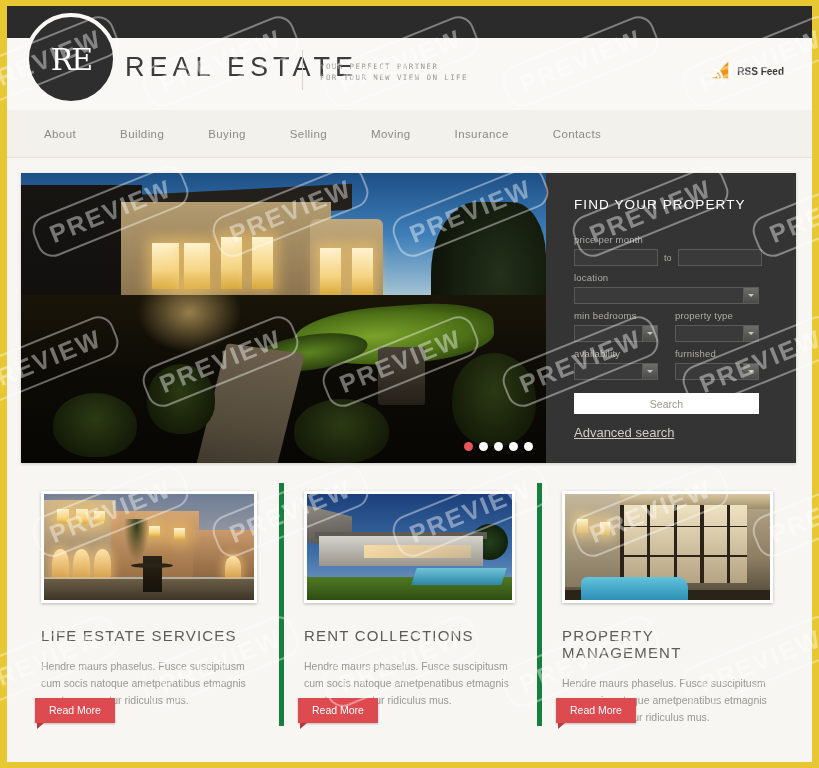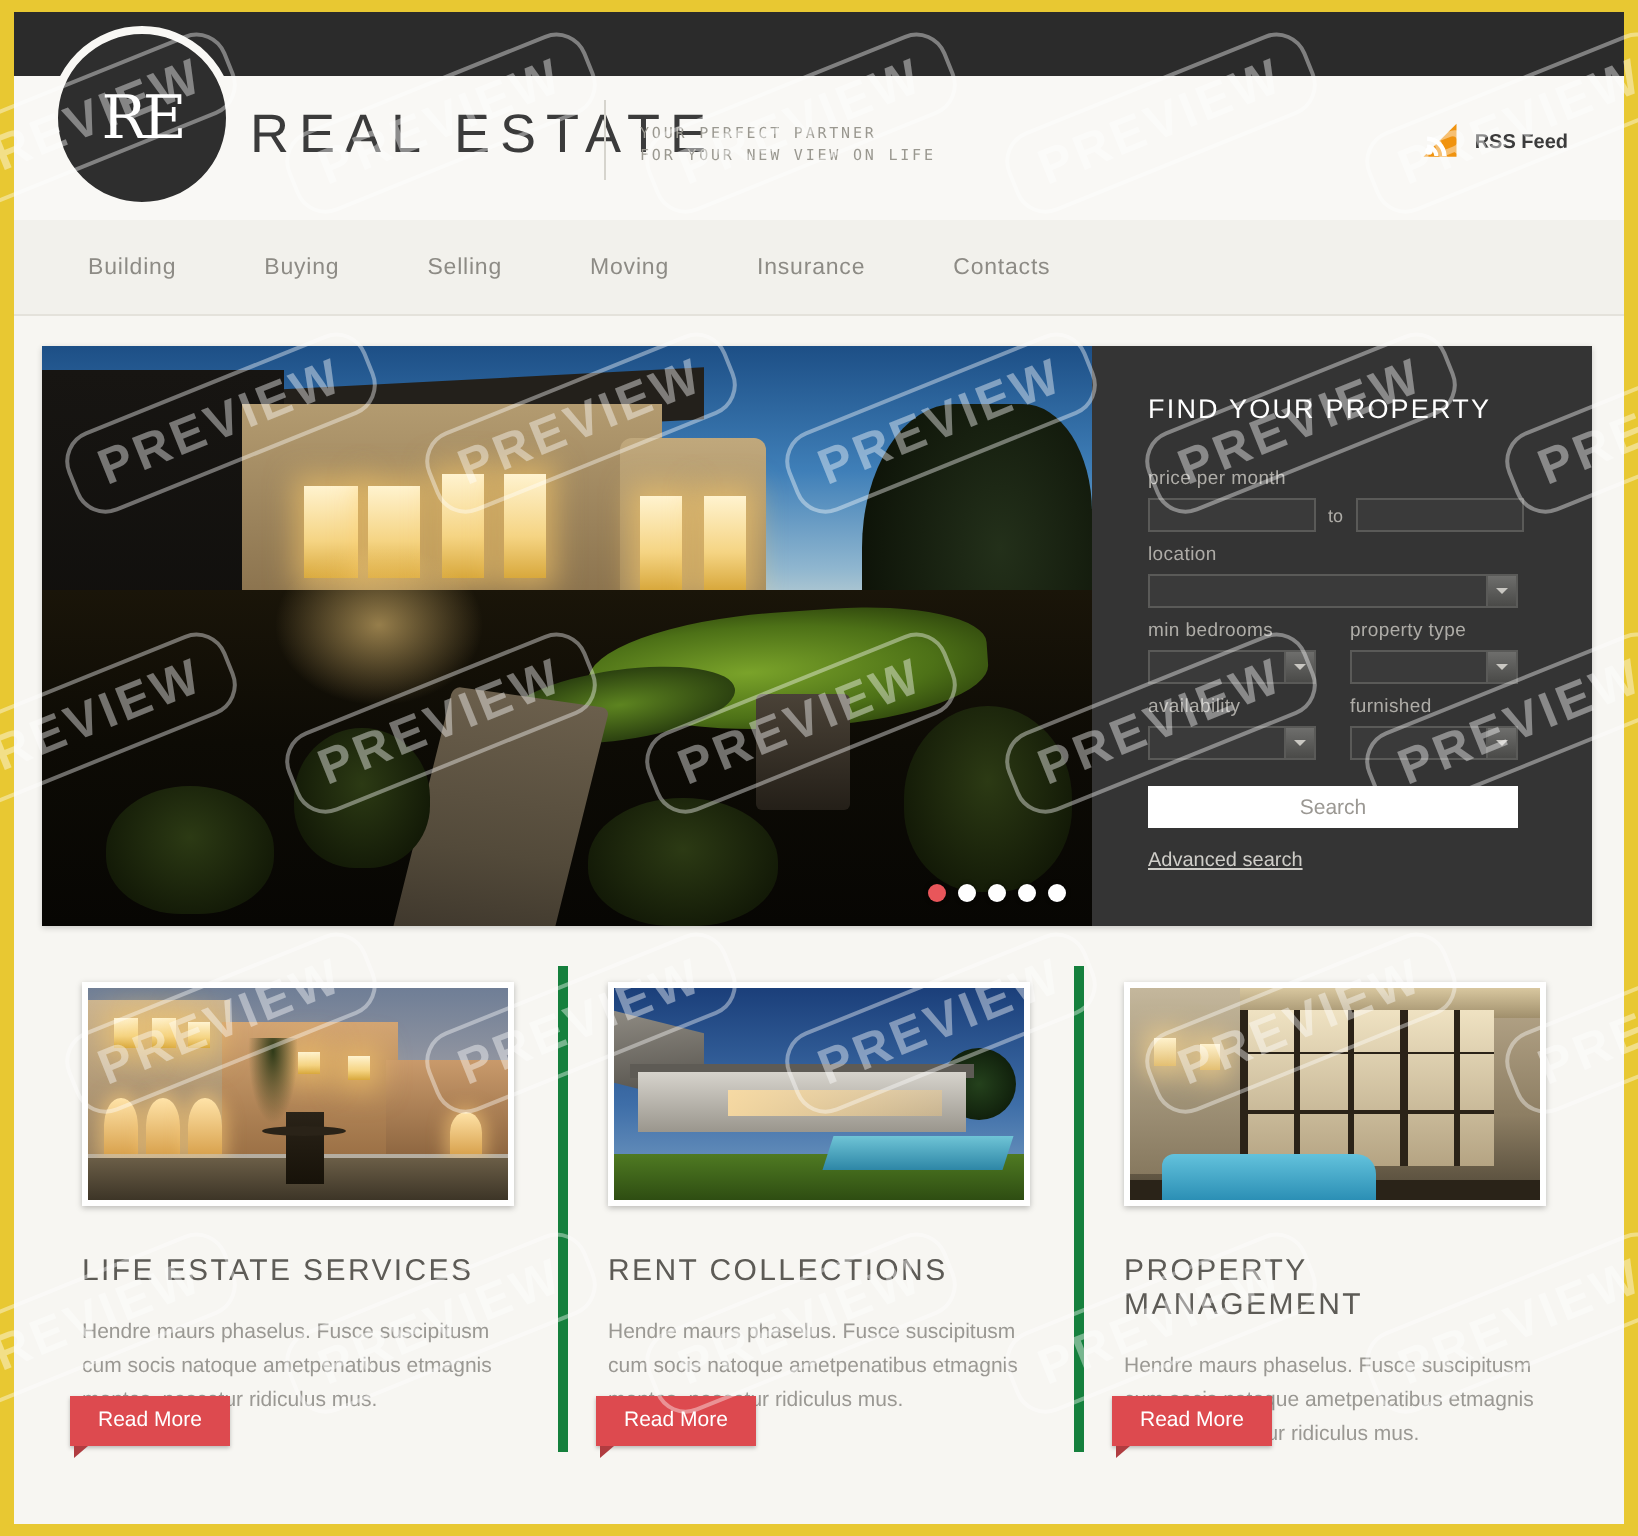--- a/index.html
+++ b/index.html
@@ -240,21 +240,21 @@
   .search-btn {
     margin-top:13px;
     width:185px; height:21px;
     background:#ffffff; border:none;
     font-size:10.5px; color:#9b9893;
     font-family:"Liberation Sans", sans-serif;
     cursor:pointer;
   }
   .adv-link {
     display:inline-block; margin-top:11px;
-    font-size:10px; color:#cfcdc8;
+    font-size:13px; color:#cfcdc8;
     text-decoration:underline; cursor:pointer;text-align:center;
   }
   
   .cards {
     position:absolute; left:14px; top:477px;
     width:775px; display:flex;
   }
   .card {
     width:258px; padding:0 22px 0 20px;
     position:relative;
@@ -374,20 +374,21 @@
         <path d="M3 20 L21 20 L21 2 Z" fill="#f0930f"></path>
         <path d="M6 19 a2.1 2.1 0 1 1 .01 0" fill="#ffffff"></path>
         <path d="M5 13.4 a6.4 6.4 0 0 1 6.2 6.2 h-2.3 a4.1 4.1 0 0 0 -3.9 -3.9 z" fill="#ffffff"></path>
         <path d="M5 9 a10.8 10.8 0 0 1 10.6 10.6 h-2.4 a8.4 8.4 0 0 0 -8.2 -8.2 z" fill="#ffffff"></path>
       </svg>
       <span class="rss-label">RSS Feed</span>
     </div>
   </div>
 
   <div class="nav" id="nav">
+      <div class="nav-item">About</div>
       <div class="nav-item">Building</div>
       <div class="nav-item">Buying</div>
       <div class="nav-item">Selling</div>
       <div class="nav-item">Moving</div>
       <div class="nav-item">Insurance</div>
       <div class="nav-item">Contacts</div>
     </div>
 
   <div class="hero-wrap">
     <div class="hero-img">

